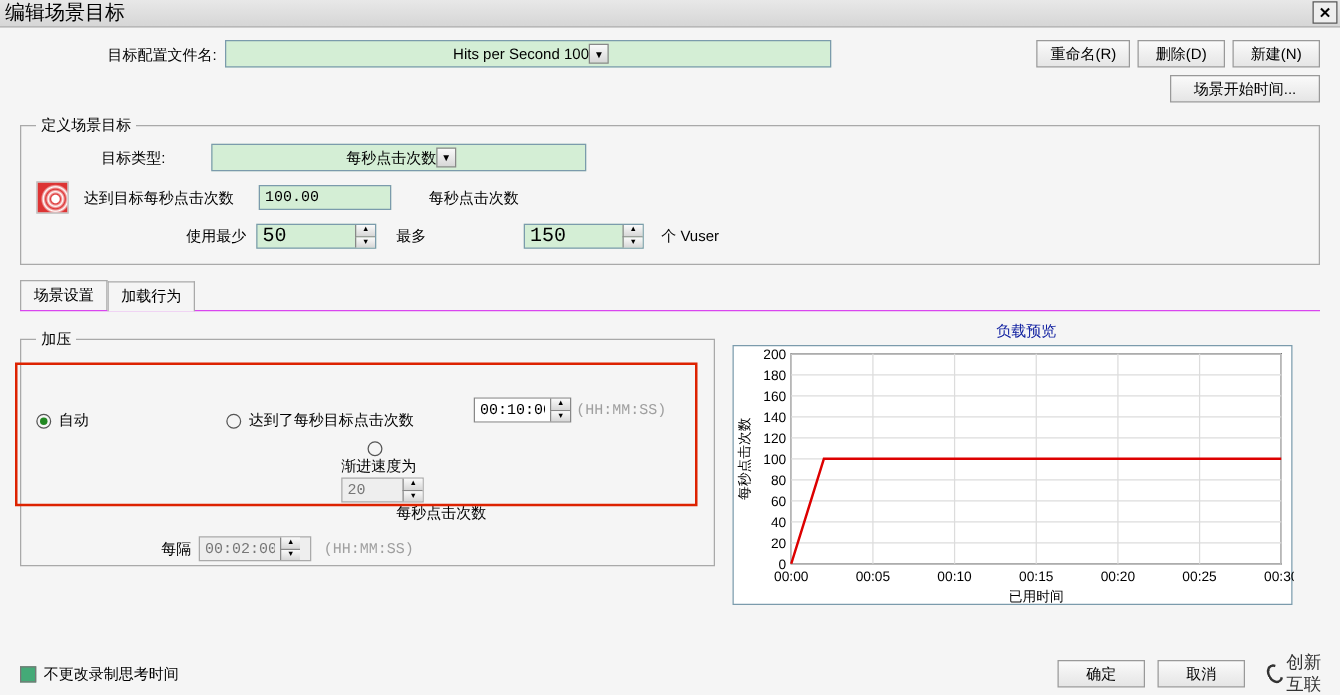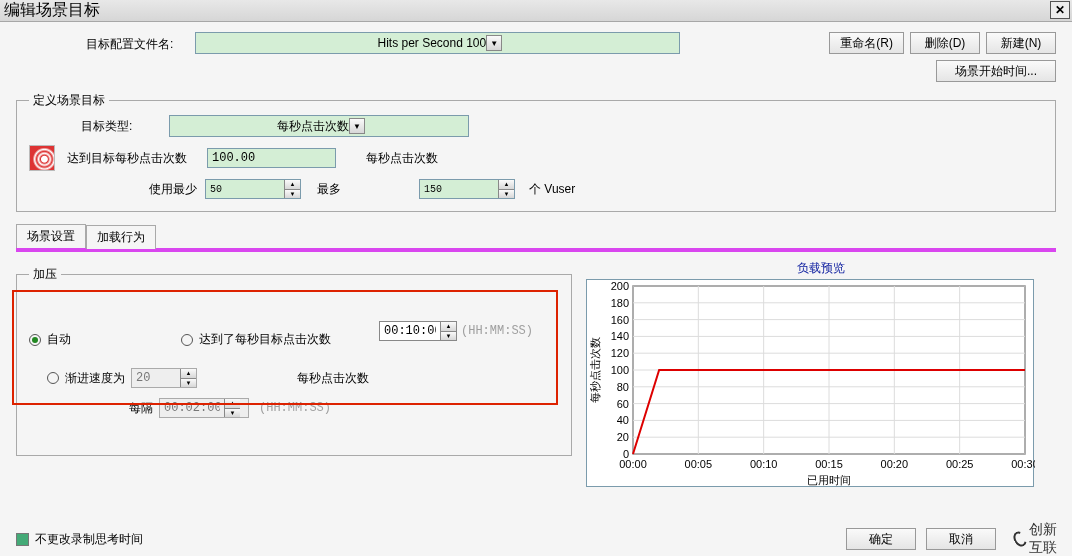--- a/index.html
+++ b/index.html
@@ -4,36 +4,36 @@
 <style>
   *{box-sizing:border-box;font-family:"SimSun","NSimSun",Tahoma,sans-serif;font-size:12px;}
   body{margin:0;background:#f5f5f5;width:1072px;height:556px;position:relative;overflow:hidden;}
   .titlebar{background:linear-gradient(#e8e8e8,#d6d6d6);border-bottom:1px solid #a7a7a7;height:22px;display:flex;align-items:center;padding:0 4px;position:relative;}
   .titlebar .title{font-size:16px;}
   .close-btn{position:absolute;right:2px;top:1px;width:20px;height:18px;border:1px solid #555;background:#eee;display:flex;align-items:center;justify-content:center;font-size:14px;font-weight:bold;cursor:pointer;}
   .content{padding:10px 16px 6px 16px;}
   .row{display:flex;align-items:center;}
   .btn{background:linear-gradient(#fafafa,#e5e5e5);border:1px solid #999;padding:2px 10px;height:22px;min-width:70px;text-align:center;cursor:pointer;font-family:inherit;}
   .top-row{display:flex;align-items:flex-start;}
-  .top-row .label{margin-left:70px;margin-right:22px;padding-top:4px;}
+  .top-row .label{margin-left:70px;margin-right:7px;padding-top:4px;}
   .profile-select{flex:0 0 485px;}
   .select{background:#d4eed5;border:1px solid #7b9bac;height:22px;display:flex;align-items:center;justify-content:center;padding:0 2px 0 6px;cursor:pointer;font-family:"Courier New",monospace;}
   .select .arrow{width:16px;height:16px;background:linear-gradient(#fafafa,#d7d7d7);border:1px solid #888;display:flex;align-items:center;justify-content:center;font-size:8px;}
   .right-btns{margin-left:auto;display:flex;gap:6px;flex-direction:column;align-items:flex-end;}
   .right-btns .grp{display:flex;gap:6px;}
   fieldset{border:1px solid #a9a9a9;margin:10px 0 0 0;padding:6px 12px 12px 12px;}
   legend{padding:0 4px;}
   .target-icon{width:26px;height:26px;border:1px solid #bbb;background:radial-gradient(circle at 60% 55%, #fff 15%, #d33 20%, #fff 30%, #d33 40%, #fff 50%, #d33 60%);display:inline-block;margin-right:12px;}
   .num-input{background:#d4eed5;border:1px solid #7b9bac;height:20px;padding:0 4px;font-family:"Courier New",monospace;}
   .spin{background:#d4eed5;border:1px solid #7b9bac;height:20px;display:flex;}
-  .spin input{border:none;background:transparent;width:60px;padding:0 4px;font-family:"Courier New",monospace;font-size:10px;outline:none;}
+  .spin input{border:none;background:transparent;width:60px;padding:0 4px;font-family:"Courier New",monospace;font-size:16px;outline:none;}
   .spin .ud{width:16px;display:flex;flex-direction:column;}
   .spin .ud span{flex:1;background:linear-gradient(#fafafa,#d7d7d7);border-left:1px solid #888;display:flex;align-items:center;justify-content:center;font-size:6px;cursor:pointer;}
   .spin .ud span:first-child{border-bottom:1px solid #888;}
-  .tabs{margin-top:12px;display:flex;border-bottom:4px solid #d946ef;}
+  .tabs{margin-top:12px;display:flex;border-bottom:1px solid #d946ef;}
   .tab{border:1px solid #a9a9a9;border-bottom:none;padding:3px 10px;margin-right:0;background:#f5f5f5;cursor:pointer;}
   .tab.active{background:#f5f5f5;position:relative;top:1px;}
   .lower{display:flex;gap:14px;margin-top:4px;}
   .left-pane{flex:0 0 556px;}
   .ramp-fs{border:1px solid #a9a9a9;padding:18px 12px 20px 12px;position:relative;}
   .ramp-fs legend{padding:0 4px;}
   .red-box{position:absolute;left:12px;top:290px;width:546px;height:115px;border:2px solid #d20; pointer-events:none;}
   .radio{width:12px;height:12px;border:1px solid #555;border-radius:50%;display:inline-block;margin-right:6px;vertical-align:middle;position:relative;cursor:pointer;}
   .radio.checked::after{content:"";position:absolute;left:2px;top:2px;width:6px;height:6px;background:#228822;border-radius:50%;}
   .time-box{border:1px solid #888;background:#fff;height:20px;display:flex;font-family:"Courier New",monospace;}
@@ -95,21 +95,21 @@
     <div class="row" style="margin-left:52px;">
       <span style="width:88px;">目标类型:</span>
       <div class="select" style="width:300px;">
         <span>每秒点击次数</span>
         <span class="arrow">▼</span>
       </div>
     </div>
     <div class="row" style="margin-top:8px;align-items:center;">
       <span class="target-icon"></span>
       <span style="width:140px;">达到目标每秒点击次数</span>
-      <input class="num-input" style="width: 129px;" value="100.00">
+      <input class="num-input" style="width: 106px;" value="100.00">
       <span style="margin-left:30px;">每秒点击次数</span>
     </div>
     <div class="row" style="margin-top:8px;margin-left:120px;align-items:center;gap:8px;">
       <span>使用最少</span>
       <div class="spin">
         <input style="width: 78px;" value="50">
         <div class="ud">
             <span>▲</span>
             <span>▼</span>
           </div>
@@ -149,21 +149,21 @@
         </div>
 
         <div class="row" style="margin-top:-10px;">
           <span class="radio checked"></span>
           <span>自动</span>
           <span style="width:110px;"></span>
           <span class="radio"></span>
           <span>达到了每秒目标点击次数</span>
         </div>
 
-        <div class="row" style="margin-top:20px;margin-left:18px;">
+        <div class="row" style="margin-top:8px;margin-left:18px;flex-direction:column;">
           <span class="radio"></span>
           <span>渐进速度为</span>
           <div class="gray-input" style="margin-left:6px;">
             <input value="20" style="">
             <div class="ud">
                 <span>▲</span>
                 <span>▼</span>
               </div>
           </div>
           <span style="margin-left:100px;">每秒点击次数</span>

